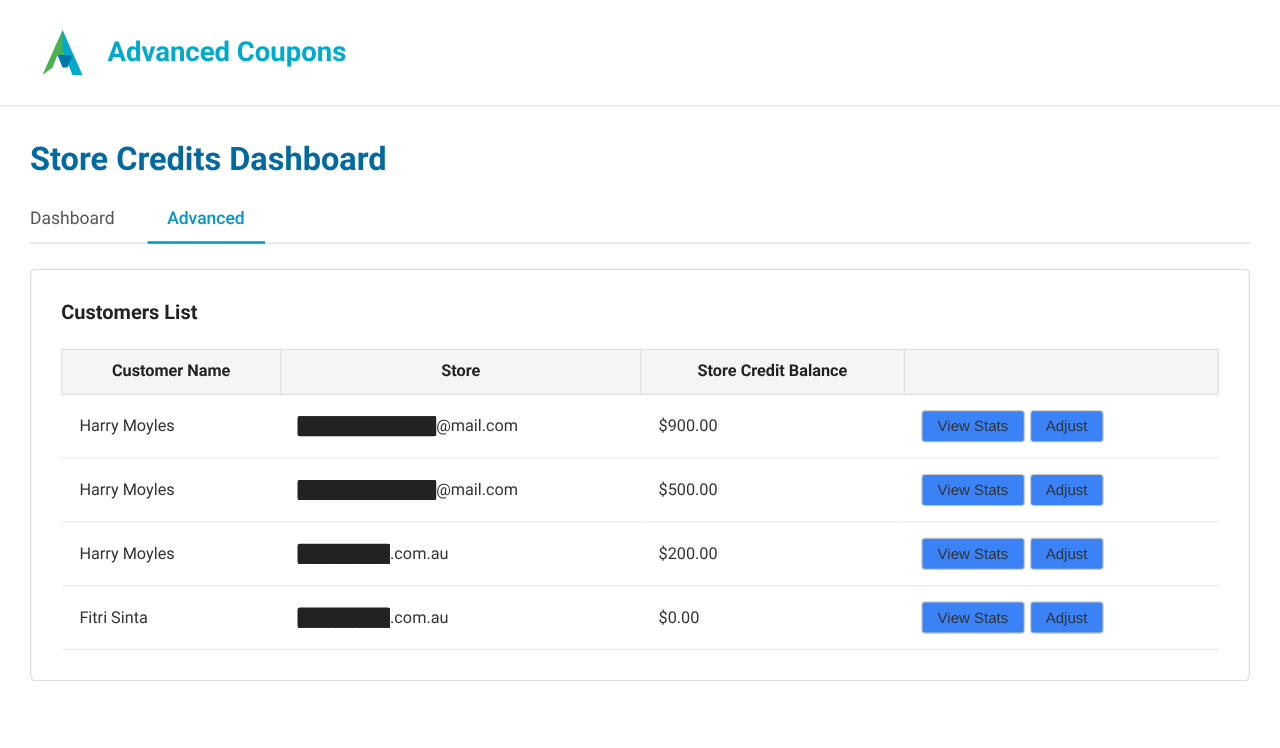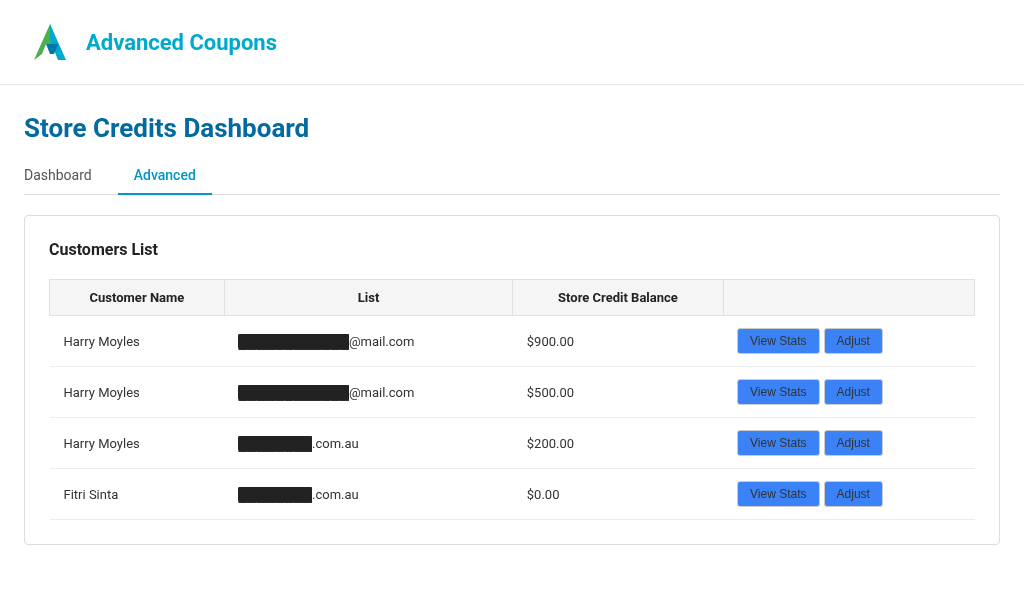--- a/index.html
+++ b/index.html
@@ -175,21 +175,21 @@
   </div>
 
   <div class="card">
     <div class="card-title">Customers List</div>
 
 
     <table class="table">
       <thead>
         <tr>
           <th>Customer Name</th>
-          <th>List</th>
+          <th>Store</th>
           <th>Store Credit Balance</th>
           <th></th>
         </tr>
       </thead>
       <tbody id="table-body">
       <tr>
             <td>Harry Moyles</td>
             <td>
               <div class="email-cell">
                 <span class="redacted">████████████</span>

